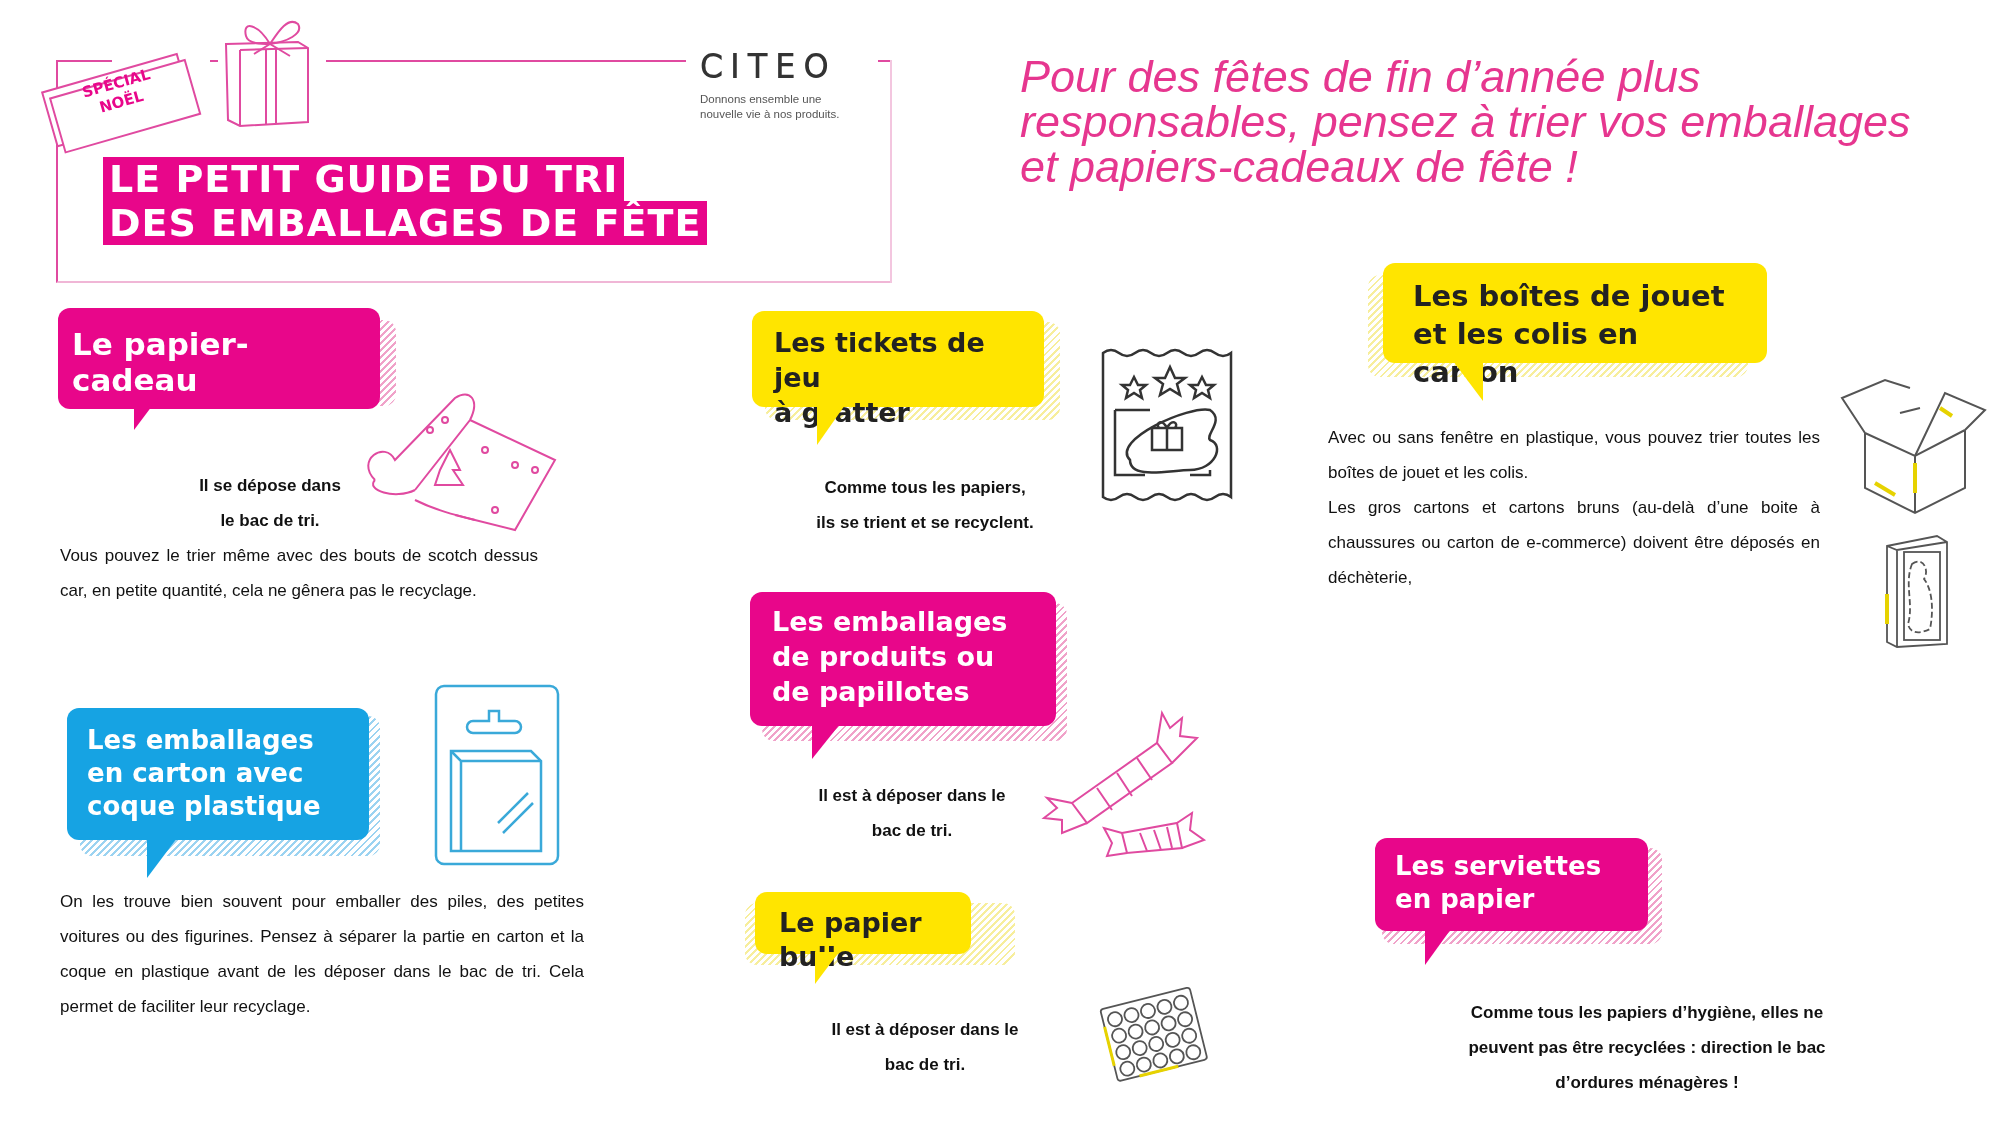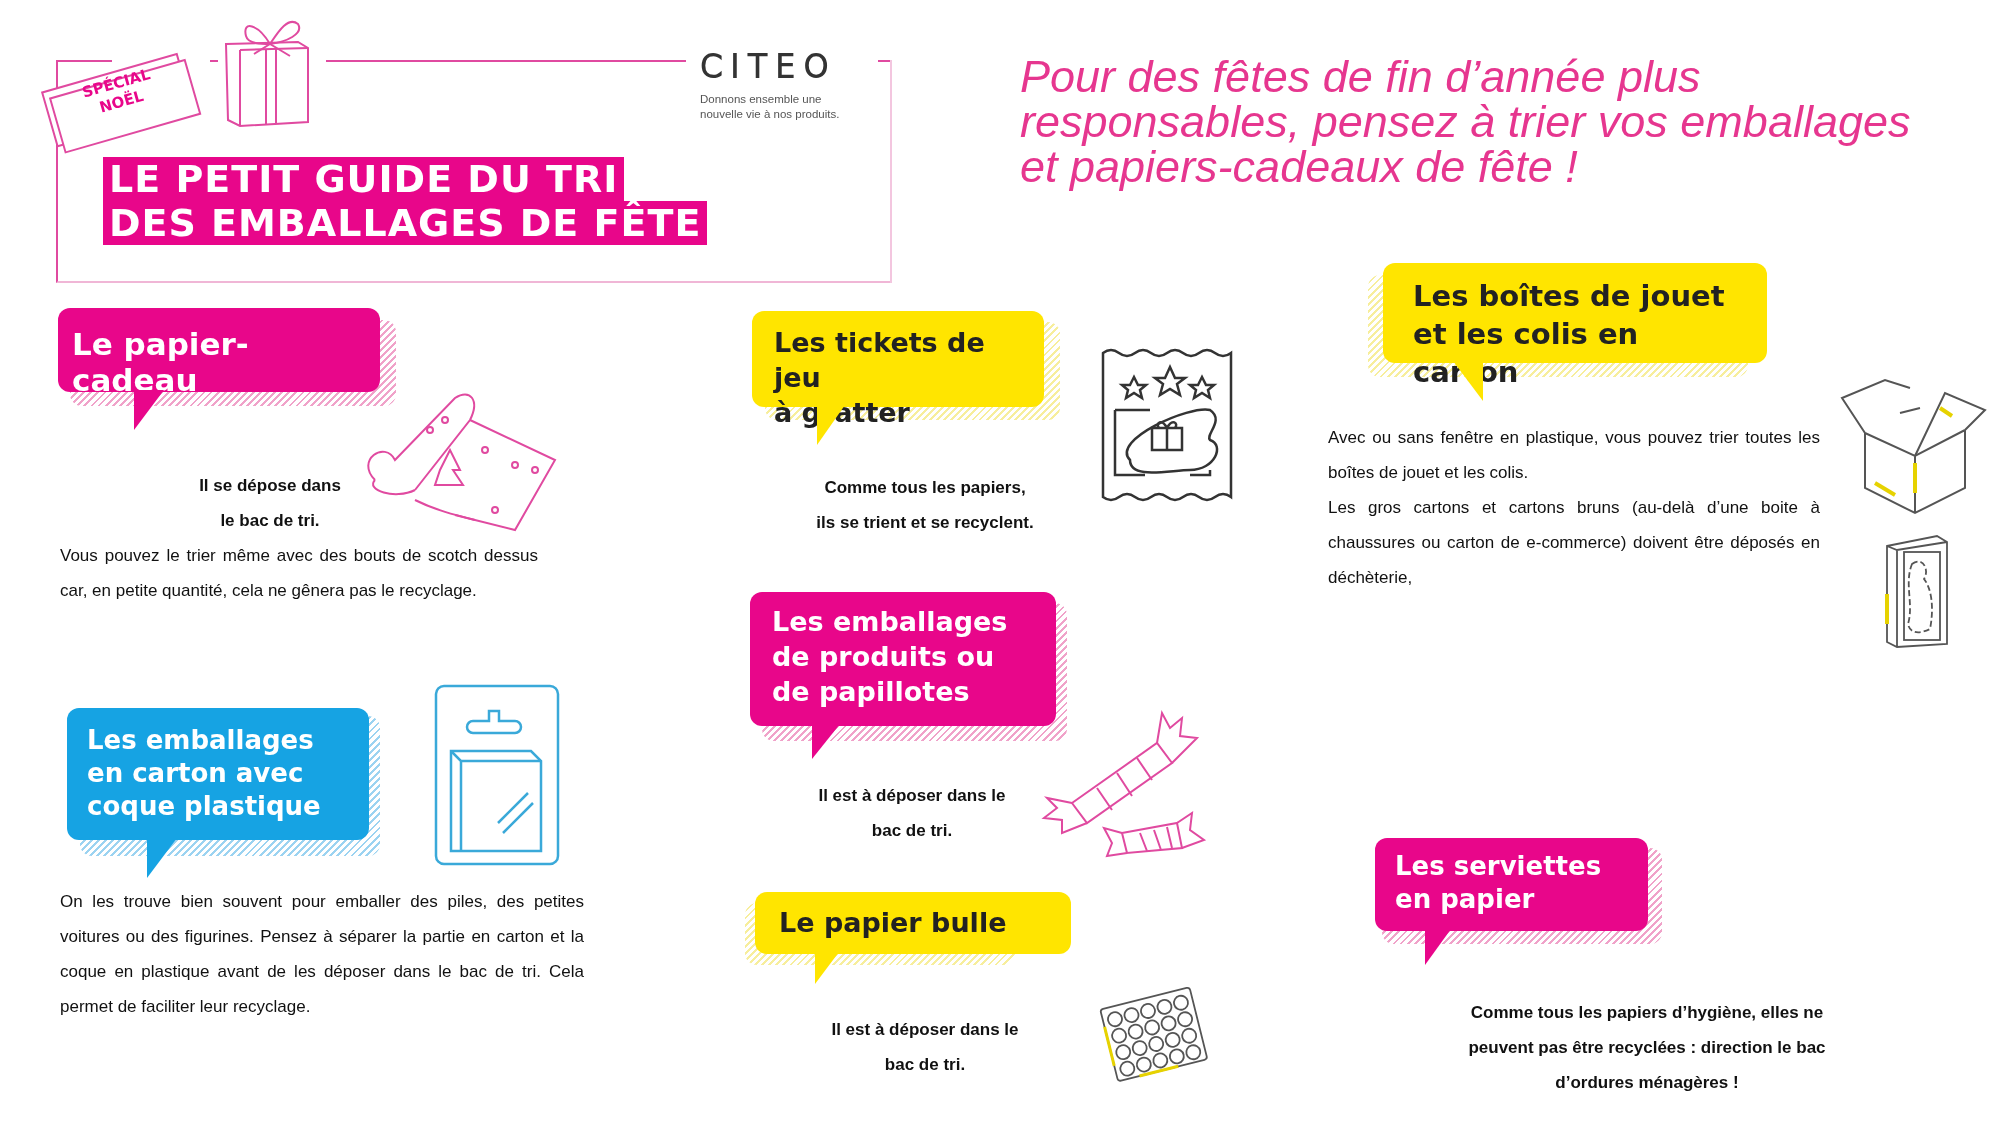--- a/index.html
+++ b/index.html
@@ -79,21 +79,21 @@
   <div class="logo-word">CITEO</div>
   <div class="logo-tag">
     <div>Donnons ensemble une</div>
     <div>nouvelle vie à nos produits.</div>
   </div>
 </div>
 
 <div class="abs tagline">Pour des fêtes de fin d’année plus responsables, pensez à trier vos emballages et papiers-cadeaux de fête !</div>
 
 <div class="abs hatch-pink" style="left:70px;top:320px;width:326px;height:86px;border-radius:12px;"></div>
-<div class="abs bubble pink" style="left:58px;top:308px;width:322px;height:84px;padding:18px 14px;font-size:31px;">
+<div class="abs bubble pink" style="left:58px;top:308px;width:322px;height:101px;padding:18px 14px;font-size:31px;">
   <span>Le papier-cadeau</span>
   <div class="tail" style="left:76px;top:82px;border-width:0 0 40px 30px;border-color:transparent transparent transparent #e8068a;"></div>
 </div>
 <div class="abs" style="left:355px;top:390px;width:200px;height:150px;">
   <svg width="200" height="150" viewBox="0 0 200 150" fill="none" stroke="#e04aa0" stroke-width="2">
     <path d="M20 90 C0 70 30 50 40 70 L100 8 C115 -2 125 10 115 30 L60 100"></path>
     <path d="M60 100 C40 110 10 100 20 90"></path>
     <path d="M115 30 L200 70 L160 140 L100 125"></path>
     <path d="M60 110 C80 120 100 125 120 130"></path>
     <path d="M85 80 L95 60 L105 80 L98 80 L108 95 L80 95 Z"></path>
@@ -170,21 +170,21 @@
     <path d="M135 115 L150 105 L148 122 L162 132 L140 140"></path>
     <path d="M98 125 L105 143 M112 122 L119 142 M125 119 L130 140"></path>
   </svg>
 </div>
 <div class="abs body-text body-left" style="left:752px;top:778px;width:320px;">
   <div>Il est à déposer dans le</div>
   <div>bac de tri.</div>
 </div>
 
 <div class="abs hatch-yellow" style="left:745px;top:903px;width:270px;height:62px;border-radius:12px;"></div>
-<div class="abs bubble yellow" style="left:755px;top:892px;width:316px;height:62px;padding:14px 24px;font-size:27px;line-height:34px;">
+<div class="abs bubble yellow" style="left:755px;top:892px;width:216px;height:62px;padding:14px 24px;font-size:27px;line-height:34px;">
   <span>Le papier bulle</span>
   <div class="tail" style="left:60px;top:60px;border-width:0 0 32px 24px;border-color:transparent transparent transparent #ffe500;"></div>
 </div>
 <div class="abs" style="left:1100px;top:985px;width:110px;height:100px;">
   <svg width="110" height="100" viewBox="0 0 110 100" fill="none" stroke="#555" stroke-width="1.8">
     <g transform="rotate(-14 55 50)">
       <rect x="8" y="12" width="92" height="74" rx="3"></rect>
       <g>
         <circle cx="20" cy="25" r="7"></circle>
           <circle cx="37" cy="25" r="7"></circle>

